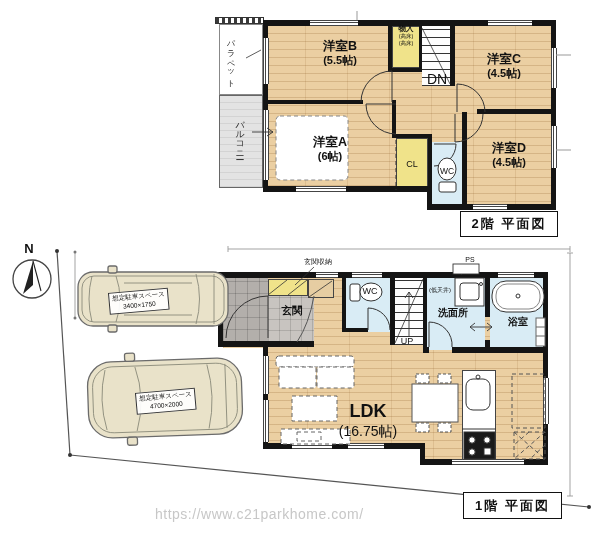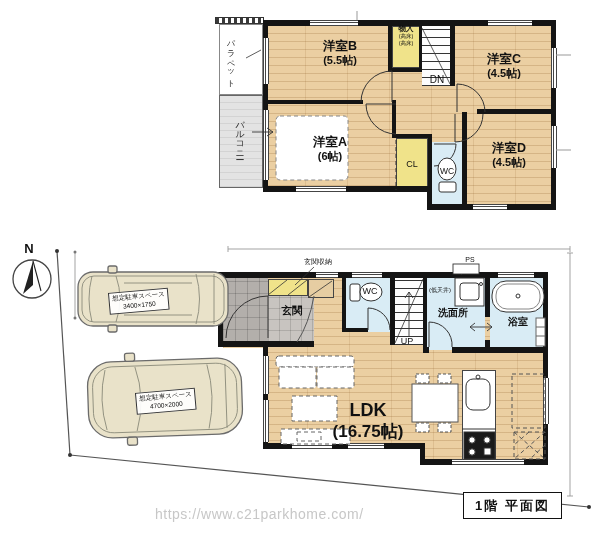--- a/index.html
+++ b/index.html
@@ -270,35 +270,38 @@
   </div>
   <div class="lbl" style="left:509px;top:155px;font-size:12.5px;font-weight:600">
     <div>洋室D</div>
     <div style="font-size:11px">(4.5帖)</div>
   </div>
   <div class="lbl" style="left:406px;top:35px;font-size:7.5px;font-weight:600">
     <div>物入</div>
     <div style="font-size:5.5px;font-weight:400">(高床)</div>
     <div style="font-size:5.5px;font-weight:400">(高床)</div>
   </div>
-  <div class="lbl" style="left:437px;top:80px;font-size:10px">DN</div>
+  <div class="lbl" style="left:437px;top:80px;font-size:14px">DN</div>
   <div class="lbl" style="left:412px;top:164px;font-size:9px">CL</div>
   <div class="lbl" style="left:447px;top:171px;font-size:8.5px">WC</div>
+  <div class="cap" style="left:460px;top:211px;width:96px;height:24px">
+      <span>2階 平面図</span>
+    </div>
 
   <div class="lbl" style="left:318px;top:262px;font-size:7px">玄関収納</div>
   <div class="lbl" style="left:292px;top:310px;font-size:10.5px;font-weight:600">玄関</div>
   <div class="lbl" style="left:370px;top:291px;font-size:9px">WC</div>
   <div class="lbl" style="left:440px;top:291px;font-size:6px">(低天井)</div>
   <div class="lbl" style="left:453px;top:313px;font-size:10px;font-weight:600">洗面所</div>
   <div class="lbl" style="left:470px;top:260px;font-size:7px">PS</div>
   <div class="lbl" style="left:518px;top:322px;font-size:10px;font-weight:600">浴室</div>
   <div class="lbl" style="left:407px;top:341px;font-size:9px">UP</div>
   <div class="lbl" style="left:368px;top:421px;font-size:18px;font-weight:700">
     <div>LDK</div>
-    <div style="font-size:17px;font-weight:700">(16.75帖)</div>
+    <div style="font-size:14px;font-weight:400">(16.75帖)</div>
   </div>
   <div class="lbl" style="left:29px;top:249px;font-size:13px;font-weight:700">N</div>
 
   <div class="carlbl" style="left:139px;top:301px">
     <div>想定駐車スペース</div>
     <div>3400×1750</div>
   </div>
   <div class="carlbl" style="left:166px;top:401px">
     <div>想定駐車スペース</div>
     <div>4700×2000</div>

